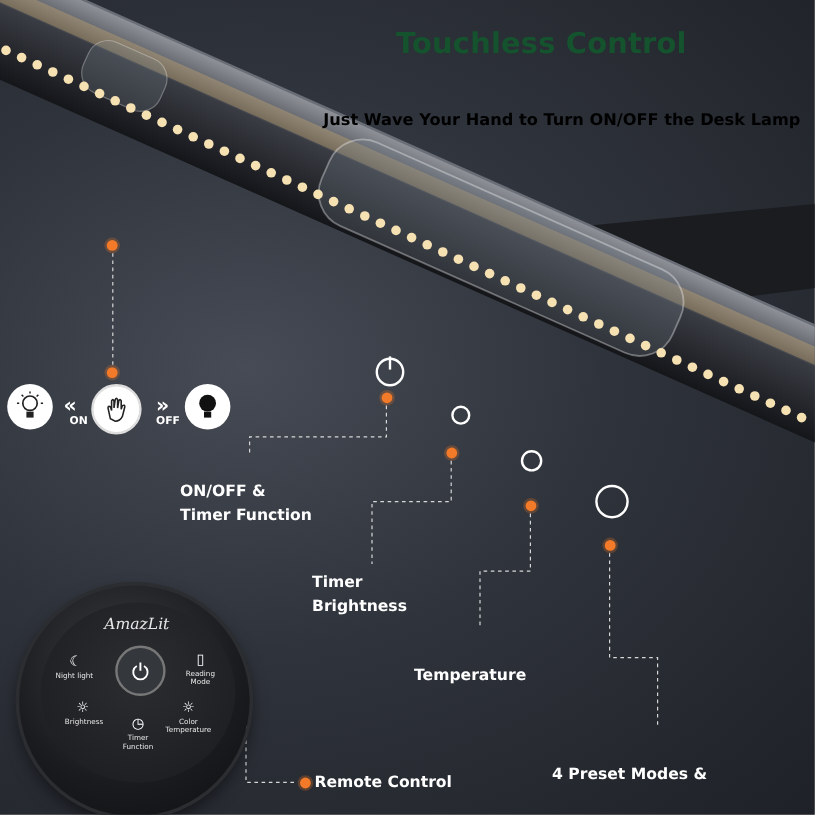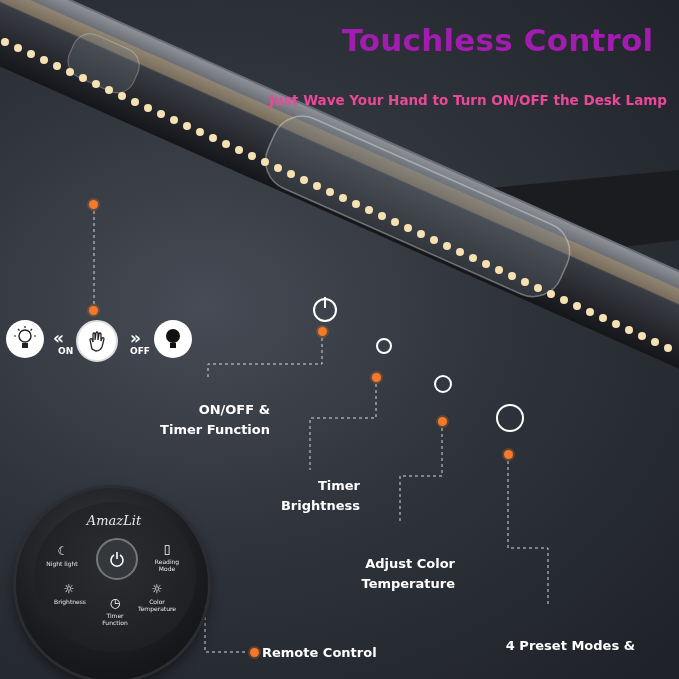--- a/index.html
+++ b/index.html
@@ -3,29 +3,29 @@
 <meta charset="utf-8">
 <style>
   html, body { margin:0; padding:0; }
   body {
     width:679px; height:679px; overflow:hidden; position:relative;
     font-family:"DejaVu Sans", sans-serif;
     background: radial-gradient(ellipse at 30% 45%, #474b55 0%, #2f333b 45%, #1e2127 100%);
   }
   .abs { position:absolute; }
   .title {
-    left:330px; top:22px; width:335px; text-align:center;
-    color:#a21caf; font-weight:bold; font-size:31px; letter-spacing:0.2px;
+    left:330px; top:22px; width:335px; text-align:left;
+    color:#14532d; font-weight:bold; font-size:24px; letter-spacing:0.2px;
   }
   .subtitle {
     left:230px; top:92px; width:437px; text-align:right;
-    color:#ec4899; font-weight:bold; font-size:13.5px;
+    color:#000000; font-weight:bold; font-size:13.5px;
   }
   .label {
-    color:#fff; font-weight:bold; font-size:13px; line-height:20px; text-align:right;
+    color:#fff; font-weight:bold; font-size:13px; line-height:20px; text-align:left;
   }
   .dot {
     width:9px; height:9px; border-radius:50%; background:#f27a28;
     box-shadow:0 0 0 2px rgba(242,122,40,0.25);
   }
   .circle-icon {
     width:38px; height:38px; border-radius:50%; background:#fff;
     display:flex; align-items:center; justify-content:center;
   }
   .small-lbl { color:#fff; font-size:9px; font-weight:bold;margin-top:28px; }
@@ -188,21 +188,20 @@
 
 <div class="abs label" style="left:150px;top:400px;width:120px;">
   <div>ON/OFF &amp;</div>
   <div>Timer Function</div>
 </div>
 <div class="abs label" style="left:260px;top:476px;width:100px;">
   <div>Timer</div>
   <div>Brightness</div>
 </div>
 <div class="abs label" style="left:345px;top:554px;width:110px;">
-  <div>Adjust Color</div>
   <div>Temperature</div>
 </div>
 <div class="abs label" style="left:460px;top:616px;width:175px;margin-top:20px;">
   <div>4 Preset Modes &amp;</div>
 </div>
 <div class="abs label" style="left:262px;top:643px;width:120px;text-align:left;">
   <div>Remote Control</div>
 </div>
 
 <div class="abs remote">

